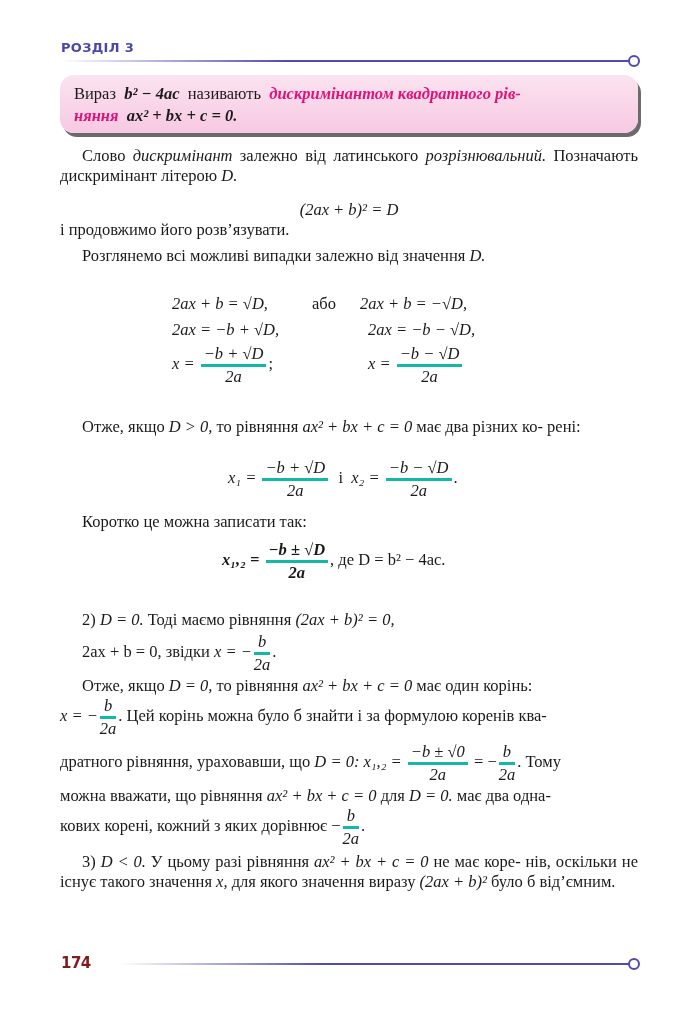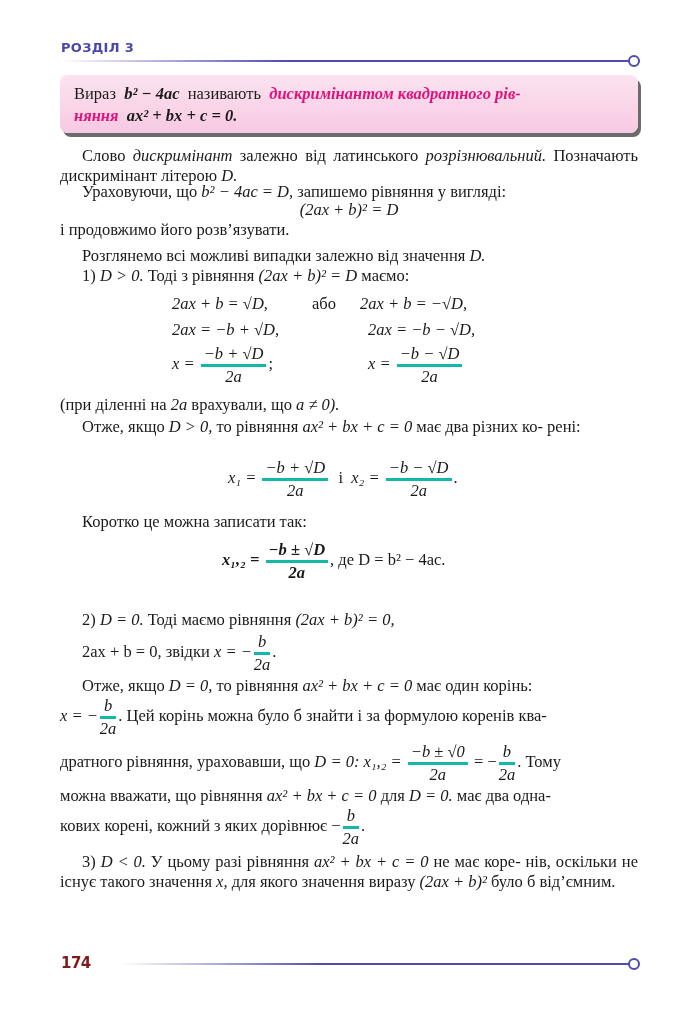--- a/index.html
+++ b/index.html
@@ -8,21 +8,21 @@
   .page { position:absolute; left:0; top:0; width:557px; height:1030px; }
   .section-label { position:absolute; left:61px; top:40px; font-family:"DejaVu Sans","Liberation Sans",sans-serif;
     font-weight:bold; font-size:13px; color:#4a48a8; letter-spacing:0.3px; }
   .rule { position:absolute; height:2px; background:linear-gradient(to right, rgba(80,76,180,0) 0%, #4f4bb0 40%, #4f4bb0 100%); }
   .rule-top { left:60px; top:60px; width:570px; }
   .rule-bottom { left:120px; top:963px; width:510px; }
   .ring { position:absolute; width:8px; height:8px; border:2px solid #4f4bb0; border-radius:50%; background:#fff; }
   .ring-top { left:628px; top:55px; }
   .ring-bottom { left:628px; top:958px; }
 
-  .defbox { position:absolute; left:60px; top:75px; width:578px; height:58px; border-radius:8px;
+  .defbox { position:absolute; left:60px; top:75px; width:578px; height:58px; border-radius:14px;
     background:linear-gradient(to bottom, #fbe3f0 0%, #f7c9e2 100%);
     box-shadow:3px 4px 0 #6b6b6b; }
   .defbox .txt { position:absolute; left:14px; top:8px; width:550px; font-size:16.5px; line-height:22px;
     font-family:"Liberation Serif","DejaVu Serif",serif; text-align:justify; }
   .pink { color:#e0127a; font-style:italic; font-weight:bold; }
   .bm { font-weight:bold; font-style:italic; }
   .m { font-style:italic; }
 
   .p { position:absolute; left:60px; width:578px; font-family:"Liberation Serif","DejaVu Serif",serif;
        font-size:16.5px; line-height:20px; text-align:justify; }
@@ -60,39 +60,27 @@
 
   <div class="p ind" style="top:146px;">
     <span>Слово</span>
     <span class="m">дискримінант</span>
     <span>залежно від латинського</span>
     <span class="m">розрізнювальний.</span>
     <span>Позначають дискримінант літерою</span>
     <span class="m">D.</span>
   </div>
 
-  <div class="p ind" style="top:182px;">
-    <span>Ураховуючи, що</span>
-    <span class="m">b² − 4ac = D,</span>
-    <span>запишемо рівняння у вигляді:</span>
-  </div>
   <div class="p center m" style="top:200px;">(2ax + b)² = D</div>
   <div class="p ind" style="top:246px;">
     <span>Розглянемо всі можливі випадки залежно від значення</span>
     <span class="m">D.</span>
   </div>
 
   <div class="p" style="top:220px;">і продовжимо його розв’язувати.</div>
-  <div class="p ind" style="top:266px;">
-    <span>1)</span>
-    <span class="m">D &gt; 0.</span>
-    <span>Тоді з рівняння</span>
-    <span class="m">(2ax + b)² = D</span>
-    <span>маємо:</span>
-  </div>
 
   <div class="eq m" style="left:172px; top:294px;">2ax + b = √D,</div>
   <div class="eq" style="left:312px; top:294px;">або</div>
   <div class="eq m" style="left:360px; top:294px;">2ax + b = −√D,</div>
   <div class="eq m" style="left:172px; top:320px;">2ax = −b + √D,</div>
   <div class="eq m" style="left:368px; top:320px;">2ax = −b − √D,</div>
 
   <div class="eq" style="left:172px; top:344px;">
     <span class="m">x =</span>
     <span class="frac">
@@ -101,26 +89,20 @@
     </span><span>;</span>
   </div>
   <div class="eq" style="left:368px; top:344px;">
     <span class="m">x =</span>
     <span class="frac">
       <span class="num">−b − √D</span>
       <span class="den">2a</span>
     </span>
   </div>
 
-  <div class="p" style="top:395px;">
-    <span>(при діленні на</span>
-    <span class="m">2a</span>
-    <span>врахували, що</span>
-    <span class="m">a ≠ 0).</span>
-  </div>
 
   <div class="p ind" style="top:417px;">
     <span>Отже, якщо</span>
     <span class="m">D &gt; 0,</span>
     <span>то рівняння</span>
     <span class="m">ax² + bx + c = 0</span>
     <span>має два різних ко-</span>
     <span>рені:</span>
   </div>
 

